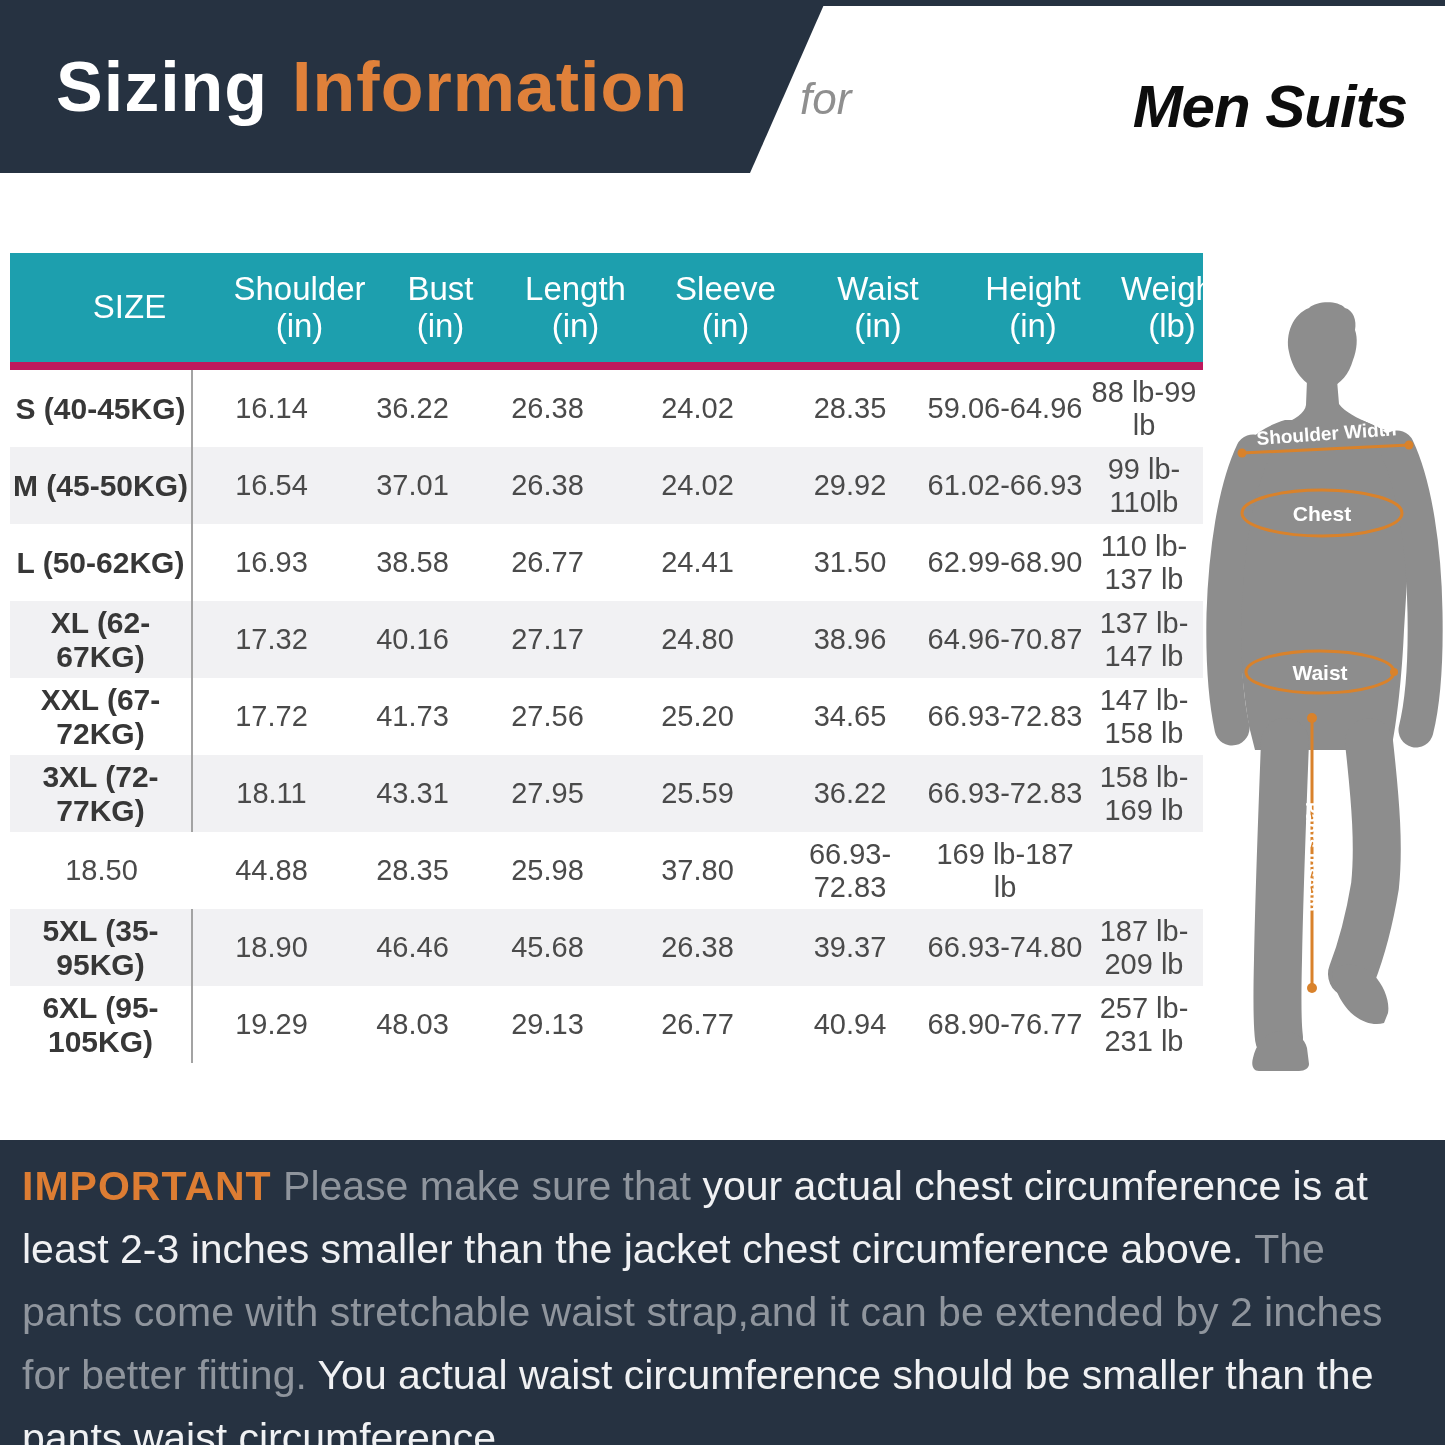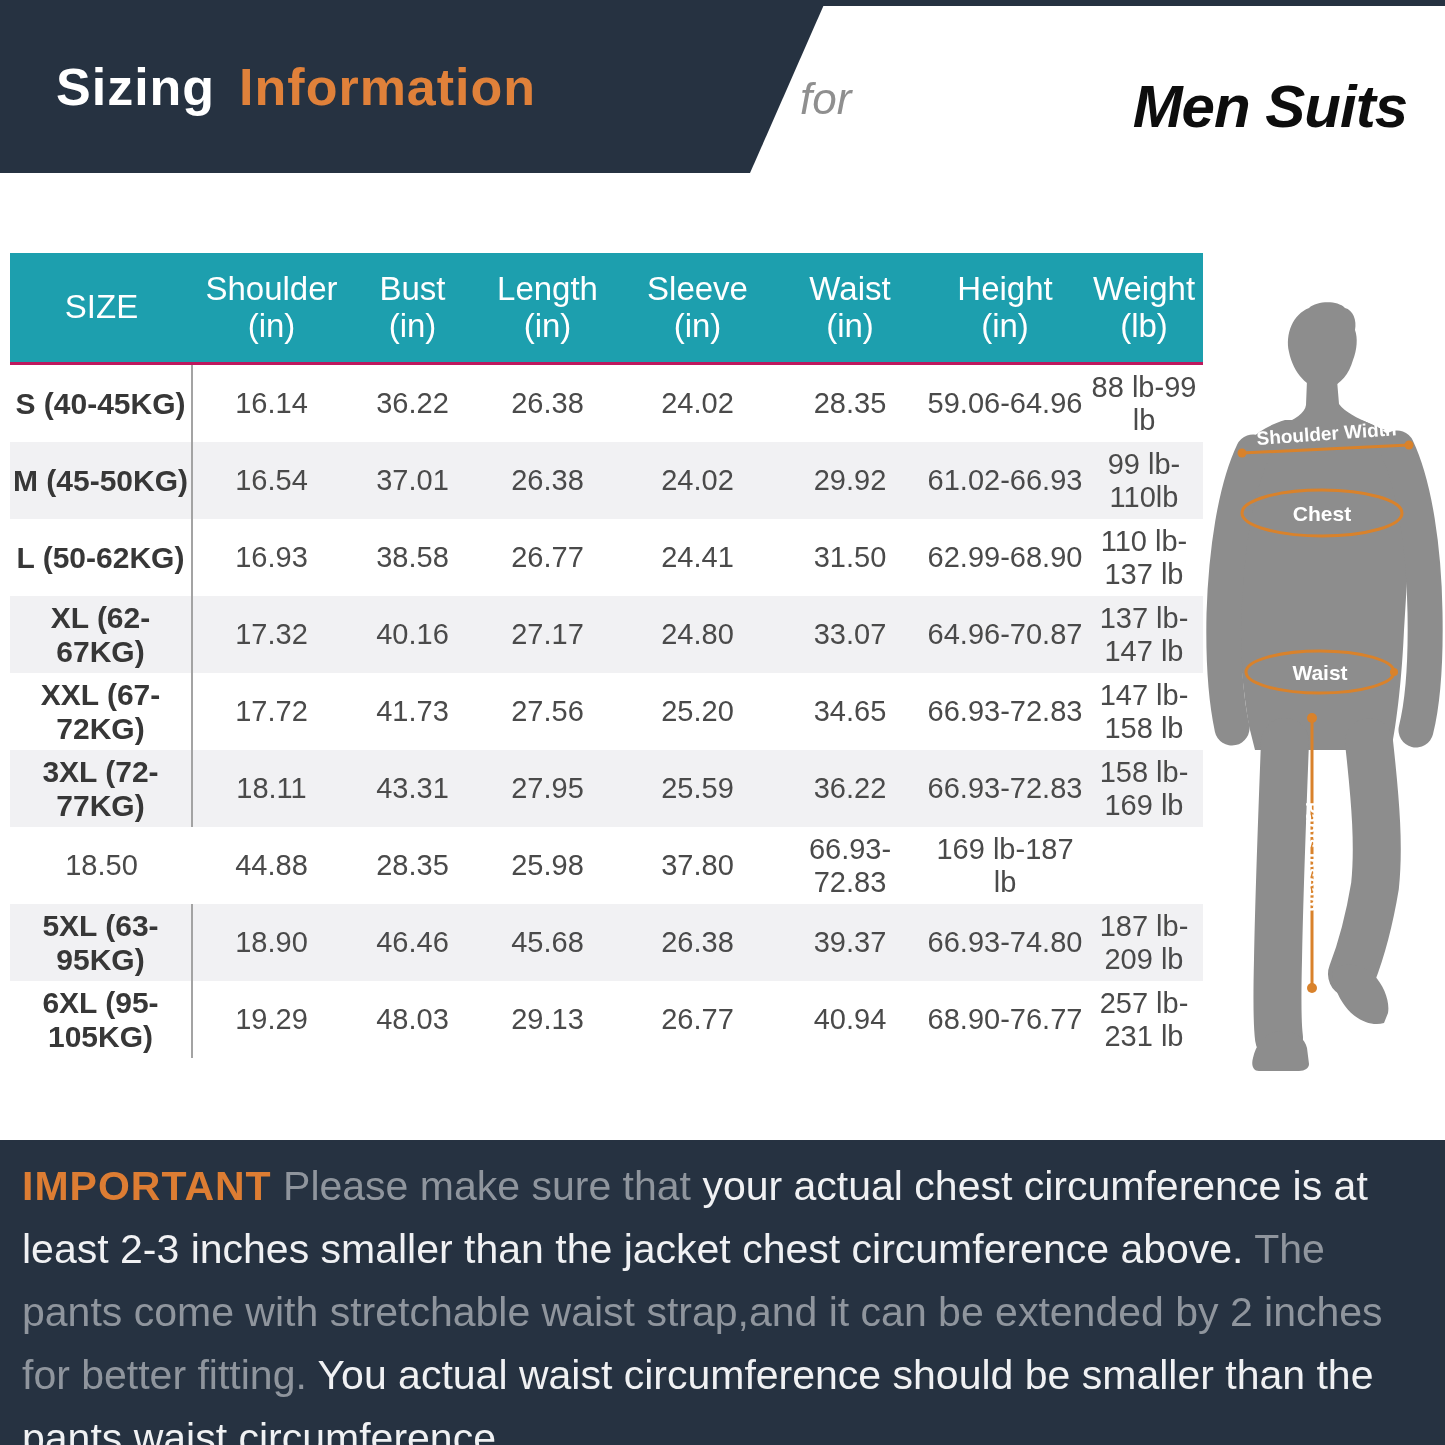--- a/index.html
+++ b/index.html
@@ -7,35 +7,35 @@
     position:relative;width:1445px;height:1445px;overflow:hidden;background:#fff;
     font-family:"Liberation Sans",sans-serif;
   }
   
   .top-strip{position:absolute;left:0;top:0;width:100%;height:6px;background:#263241;}
   .band{
     position:absolute;left:0;top:0;width:826px;height:173px;background:#263241;
     clip-path:polygon(0 0,100% 0,calc(100% - 76px) 100%,0 100%);
     display:flex;align-items:center;
   }
-  .band h1{margin:0 0 0 56px;font-size:52px;font-weight:600;letter-spacing:1px;white-space:nowrap;}
+  .band h1{margin:0 0 0 56px;font-size:70px;font-weight:600;letter-spacing:1px;white-space:nowrap;}
   .t1{color:#ffffff;}
   .t2{color:#e0813a;margin-left:24px;}
   .for-word{
     position:absolute;left:800px;top:74px;font-size:44px;font-style:italic;color:#8f8f8f;
   }
   .product{
     position:absolute;right:38px;top:72px;font-size:60px;font-style:italic;font-weight:bold;
     color:#0d0d0d;letter-spacing:-1px;white-space:nowrap;
   }
   
   .size-table{position:absolute;left:10px;top:253px;width:1193px;}
   .grid-row{display:grid;grid-template-columns:183px 157px 125px 145px 155px 150px 160px 118px;}
   .thead{
-    height:109px;background:#1d9fae;border-bottom:3px solid #be185d;color:#fff;
+    height:109px;background:#1d9fae;border-bottom:8px solid #be185d;color:#fff;padding-left:28px;
   }
   .th{display:flex;flex-direction:column;justify-content:center;align-items:center;
       font-size:33px;line-height:1.12;text-align:center;}
   .tr{height:77px;align-items:center;background:#ffffff;}
   .tr.alt{background:#f1f1f3;}
   .td{text-align:center;font-size:29px;color:#4a4a4a;}
   .td.size{
     font-weight:bold;font-size:30px;color:#373737;height:100%;
     display:flex;align-items:center;justify-content:center;border-right:2px solid #a3a3a3;
   }
@@ -130,21 +130,21 @@
           <div class="td">31.50</div>
           <div class="td">62.99-68.90</div>
           <div class="td">110 lb-137 lb</div>
         </div>
         <div class="tr grid-row alt">
           <div class="td size">XL (62-67KG)</div>
           <div class="td">17.32</div>
           <div class="td">40.16</div>
           <div class="td">27.17</div>
           <div class="td">24.80</div>
-          <div class="td">33.07</div>
+          <div class="td">38.96</div>
           <div class="td">64.96-70.87</div>
           <div class="td">137 lb-147 lb</div>
         </div>
         <div class="tr grid-row">
           <div class="td size">XXL (67-72KG)</div>
           <div class="td">17.72</div>
           <div class="td">41.73</div>
           <div class="td">27.56</div>
           <div class="td">25.20</div>
           <div class="td">34.65</div>
@@ -164,21 +164,21 @@
         <div class="tr grid-row">
           <div class="td">18.50</div>
           <div class="td">44.88</div>
           <div class="td">28.35</div>
           <div class="td">25.98</div>
           <div class="td">37.80</div>
           <div class="td">66.93-72.83</div>
           <div class="td">169 lb-187 lb</div>
         </div>
         <div class="tr grid-row alt">
-          <div class="td size">5XL (63-95KG)</div>
+          <div class="td size">5XL (35-95KG)</div>
           <div class="td">18.90</div>
           <div class="td">46.46</div>
           <div class="td">45.68</div>
           <div class="td">26.38</div>
           <div class="td">39.37</div>
           <div class="td">66.93-74.80</div>
           <div class="td">187 lb-209 lb</div>
         </div>
         <div class="tr grid-row">
           <div class="td size">6XL (95-105KG)</div>

